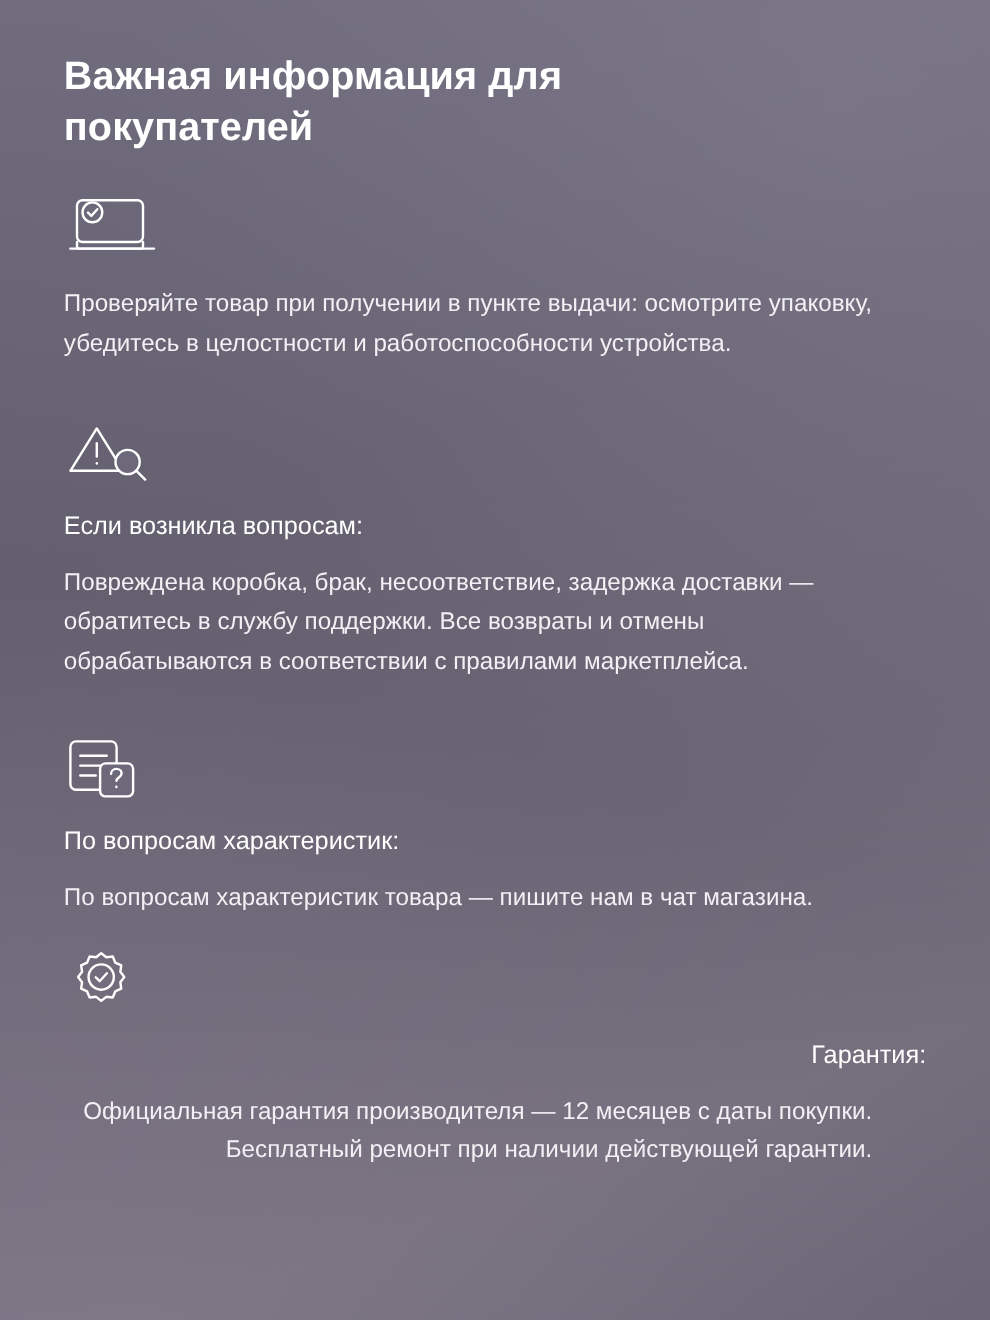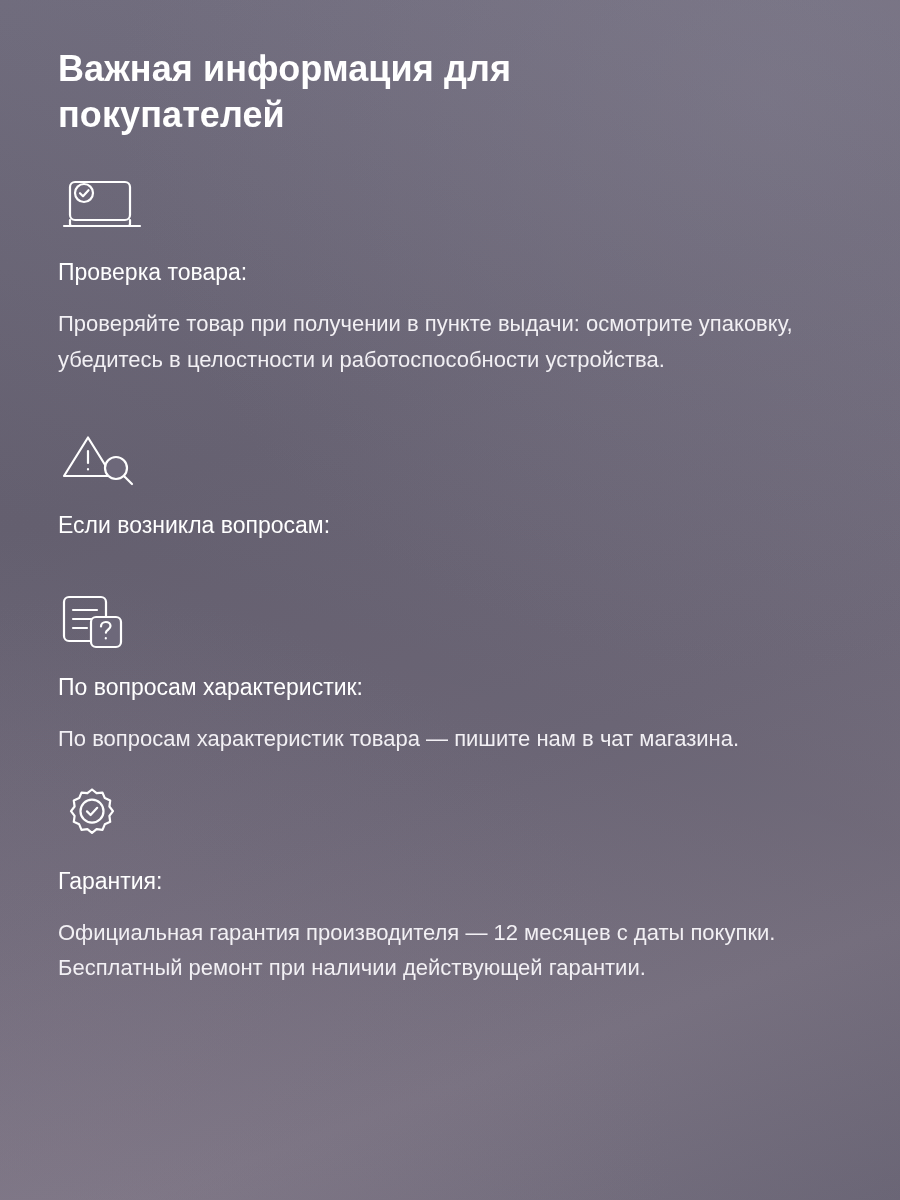--- a/index.html
+++ b/index.html
@@ -45,20 +45,21 @@
   }
   .sections {
     position: relative;
     z-index: 2;
   }
   .section {
     margin-bottom: 52px;
   }
   .section:last-child {
     margin-bottom: 14px;
+    text-align: right;
   }
   .icon-wrap {
     height: 72px;
     display: flex;
     align-items: center;
     margin-bottom: 14px;
   }
   .icon-wrap svg {
     display: block;
   }
@@ -94,35 +95,35 @@
     <div class="section s1">
       <div class="icon-wrap">
         <svg width="88" height="64" viewBox="0 0 88 64" fill="none" stroke="#ffffff" stroke-width="2.2" stroke-linecap="round" stroke-linejoin="round">
           <rect x="12" y="6" width="60" height="38" rx="5"></rect>
           <path d="M6 50h76"></path>
           <path d="M12 44v4a2 2 0 0 0 2 2h56a2 2 0 0 0 2-2v-4"></path>
           <circle cx="26" cy="17" r="9" fill="#6d687a"></circle>
           <path d="M22 17.2l3 3 5.5-6"></path>
         </svg>
       </div>
-      <h2 class="section-heading">Проверка товара:</h2>
       <p class="section-body">Проверяйте товар при получении в пункте выдачи: осмотрите упаковку, убедитесь в целостности и работоспособности устройства.</p>
     </div>
 
     <div class="section s2">
       <div class="icon-wrap">
         <svg width="88" height="64" viewBox="0 0 88 64" fill="none" stroke="#ffffff" stroke-width="2.2" stroke-linecap="round" stroke-linejoin="round">
           <path d="M30 8.5 54 47H6z"></path>
           <path d="M30 22v12"></path>
           <path d="M30 40.2v.2"></path>
           <circle cx="58" cy="39" r="11" fill="#6d687a"></circle>
           <path d="M66.5 47.5 74 55"></path>
         </svg>
       </div>
       <h2 class="section-heading">Если возникла вопросам:</h2>
+      <p class="section-body">Повреждена коробка, брак, несоответствие, задержка доставки — обратитесь в службу поддержки. Все возвраты и отмены обрабатываются в соответствии с правилами маркетплейса.</p>
     </div>
 
     <div class="section s3">
       <div class="icon-wrap">
         <svg width="88" height="64" viewBox="0 0 88 64" fill="none" stroke="#ffffff" stroke-width="2.2" stroke-linecap="round" stroke-linejoin="round">
           <rect x="6" y="6" width="42" height="44" rx="5"></rect>
           <path d="M15 19h24"></path>
           <path d="M15 28h24"></path>
           <path d="M15 37h14"></path>
           <rect x="33" y="26" width="30" height="30" rx="5" fill="#6d687a"></rect>

